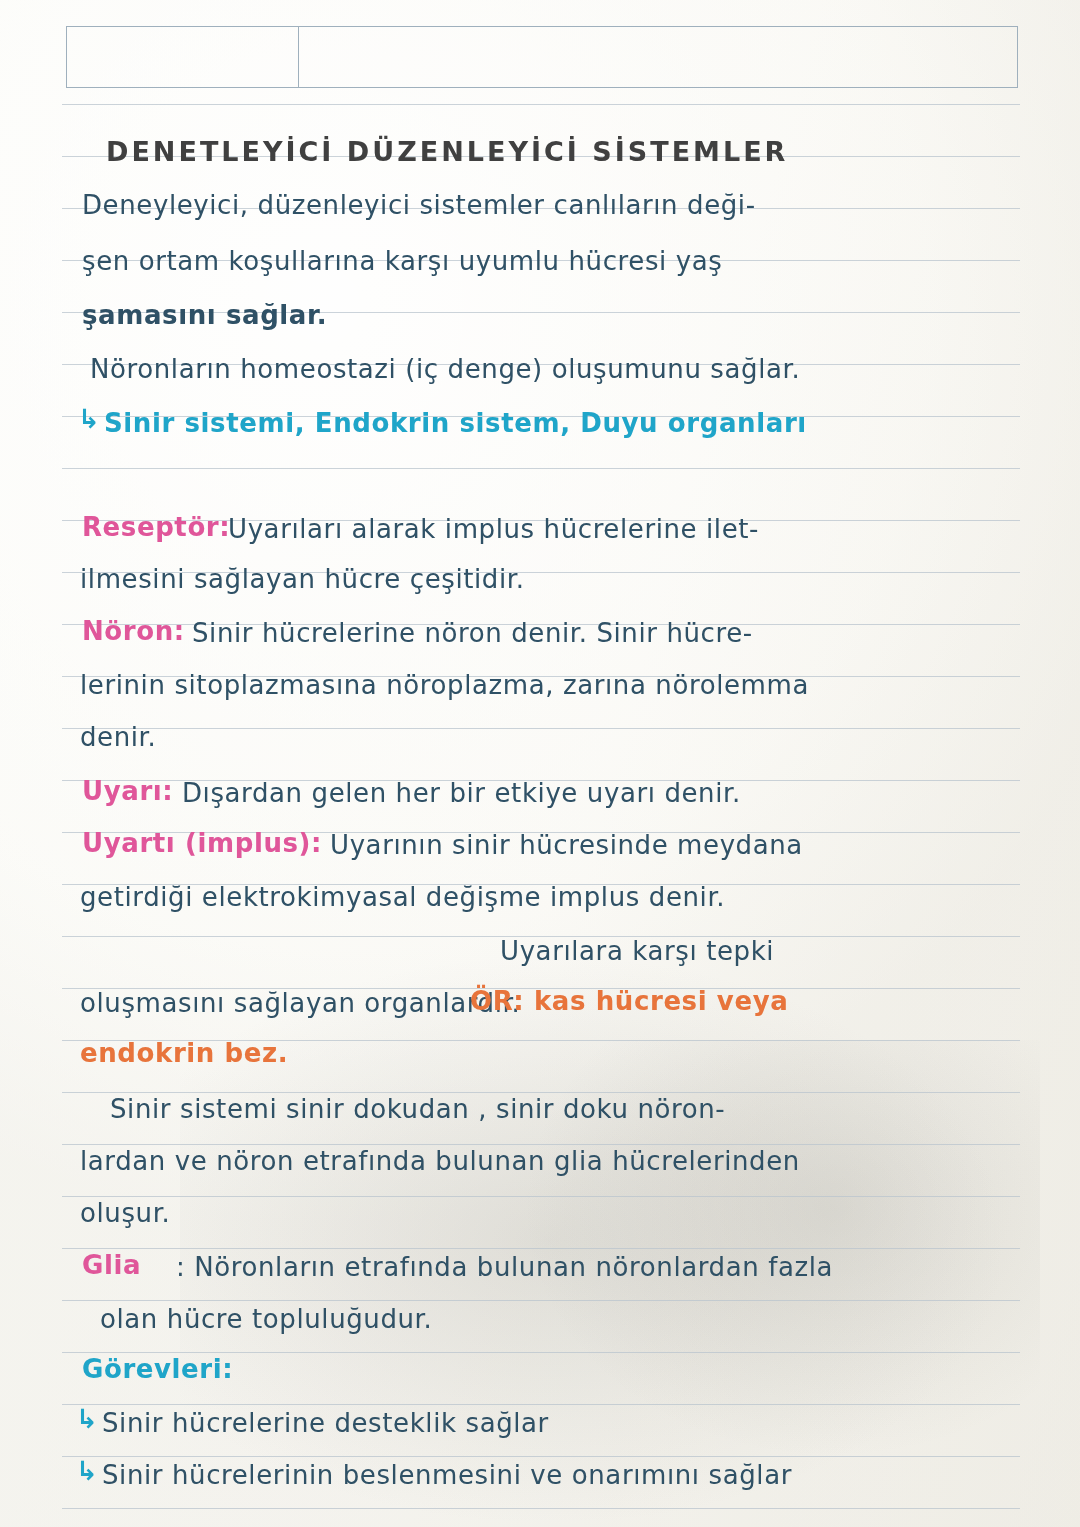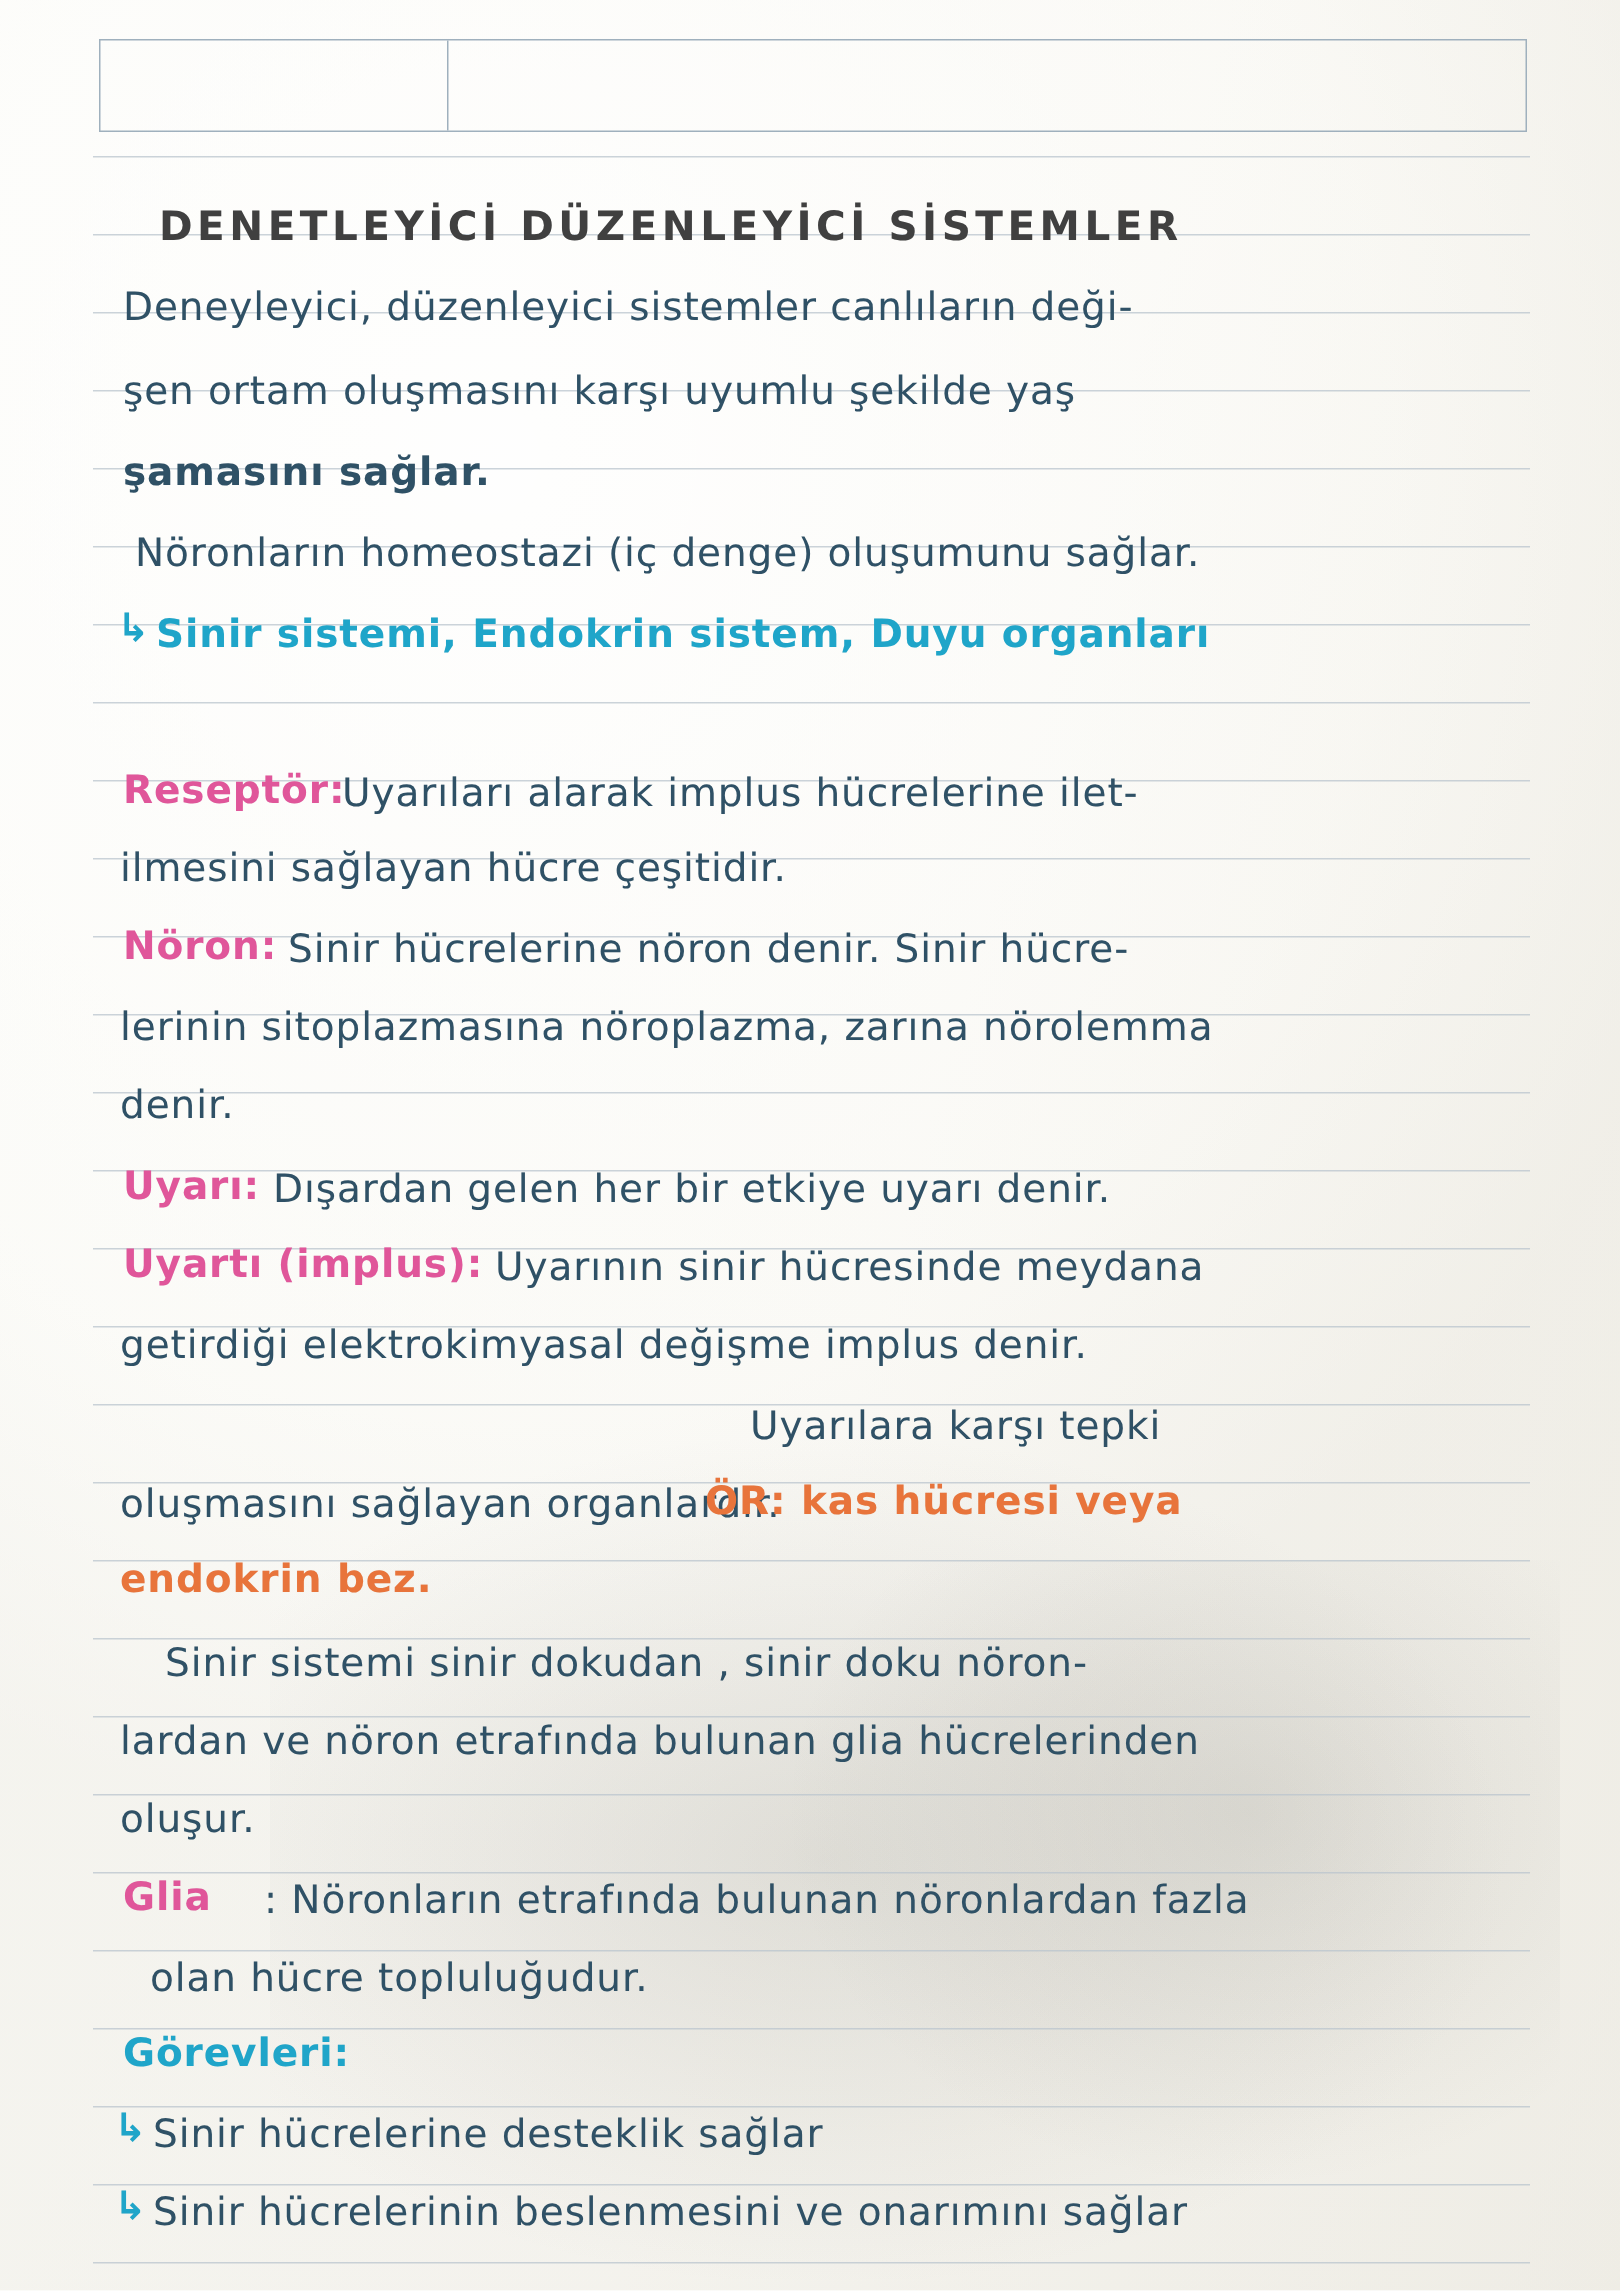--- a/index.html
+++ b/index.html
@@ -168,21 +168,21 @@
     <div id="header-box-left"></div>
     <div id="header-box-right"></div>
   </div>
 
   <div id="ink">
 
     <div class="ln pinkh" style="left:106px; top:136px; font-size:27px;">DENETLEYİCİ DÜZENLEYİCİ SİSTEMLER</div>
 
     <div class="ln blue" style="left:82px; top:190px;">Deneyleyici, düzenleyici sistemler canlıların deği-</div>
 
-    <div class="ln blue" style="left:82px; top:246px;">şen  ortam  oluşmasını  karşı  uyumlu  şekilde  yaş</div>
+    <div class="ln blue" style="left:82px; top:246px;">şen  ortam  koşullarına  karşı  uyumlu  hücresi  yaş</div>
 
     <div class="ln blue" style="left:82px; top:300px;font-weight:bold;">şamasını sağlar.</div>
 
     <div class="ln blue" style="left:90px; top:354px;">Nöronların  homeostazi (iç denge) oluşumunu sağlar.</div>
 
     <div class="ln cyan arrow" style="left:78px; top:404px;">↳</div>
     <div class="ln cyan" style="left:104px; top:408px;">Sinir sistemi, Endokrin sistem, Duyu organları</div>
 
 
     <div class="ln pink" style="left:82px; top:512px;">Reseptör:</div>

